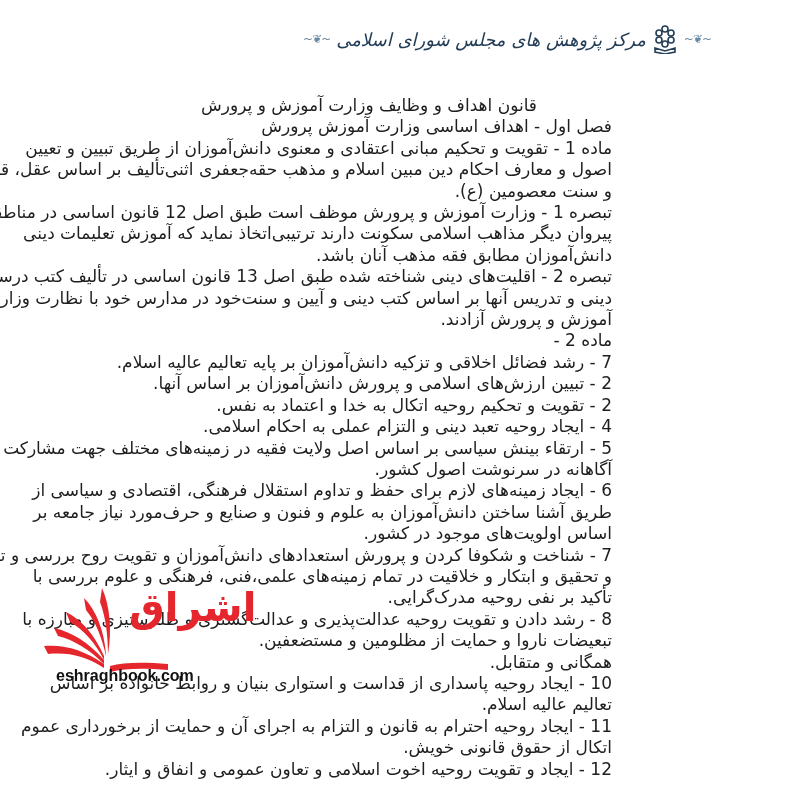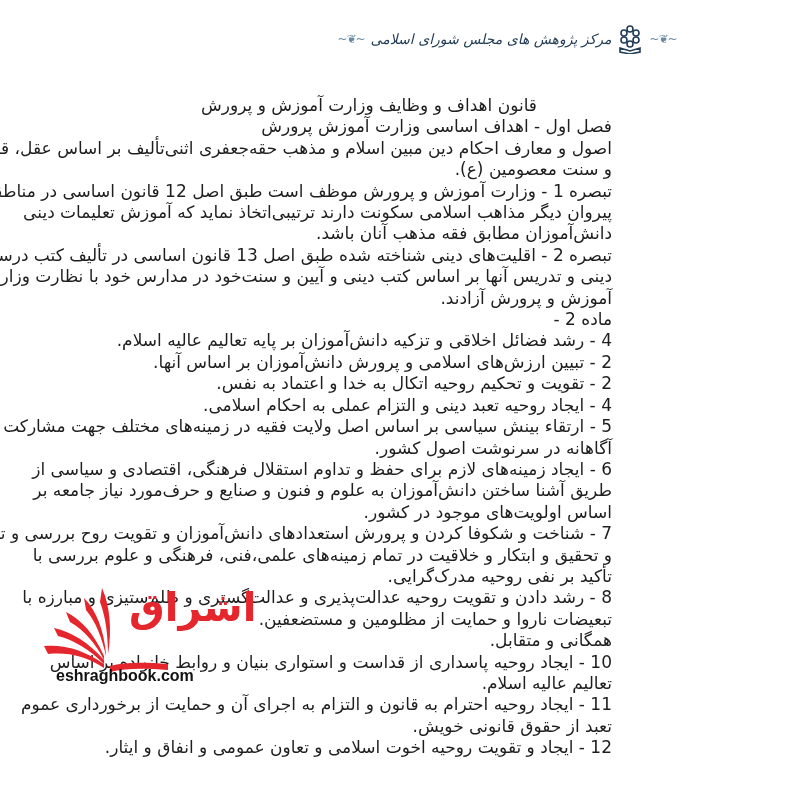--- a/index.html
+++ b/index.html
@@ -1,19 +1,19 @@
 <!DOCTYPE html>
 <html><head>
   <meta charset="utf-8">
   <style>
     html, body { margin:0; padding:0; background:#ffffff; }
     body { width:800px; height:800px; position:relative; overflow:hidden; font-family:"DejaVu Sans", sans-serif; }
     .header-logo { position:absolute; left:398px; top:14px; width:218px; height:50px; display:flex; align-items:center; justify-content:center; gap:6px; }
     .header-logo .flourish { color:#6a8aa3; font-size:12px; letter-spacing:-1px; }
-    .header-logo .calligraphy { font-family:"DejaVu Serif", serif; font-style:italic; font-size:14px; color:#233d57; direction:rtl; white-space:nowrap; }
+    .header-logo .calligraphy { font-family:"DejaVu Serif", serif; font-style:italic; font-size:18px; color:#233d57; direction:rtl; white-space:nowrap; }
     .header-logo .emblem { width:26px; height:30px; position:relative; }
     .header-logo .emblem svg { width:26px; height:30px; }
 
     .doc { position:absolute; right:188px; top:95px; width:440px; direction:rtl; text-align:right; color:#1e1e1e; font-size:17px; line-height:21.4px; }
     .doc .line { white-space:nowrap; }
     .doc .title { padding-right:75px; }
 
     .watermark { position:absolute; left:14px; top:584px; width:180px; height:110px; }
     .watermark .wm-url { position:absolute; left:42px; top:83px; font-family:"Liberation Sans", sans-serif; font-weight:bold; font-size:16px; color:#111; }
     .watermark .wm-word { position:absolute; left:115px; top:0px; font-family:"DejaVu Sans", sans-serif; font-weight:bold; font-size:40px; color:#e5262d; direction:rtl; }
@@ -36,48 +36,49 @@
         <path d="M3 24 L13 27 L23 24 L23 28 L13 30 L3 28 Z"></path>
       </g>
     </svg>
   </span>
   <span class="flourish">~❦~</span>
 </div>
 
 <div class="doc">
   <div class="line title">قانون اهداف و وظایف وزارت آموزش و پرورش</div>
   <div class="line">فصل اول - اهداف اساسی وزارت آموزش پرورش</div>
+  <div class="line">ماده 1 - تقویت و تحکیم مبانی اعتقادی و معنوی دانش‌آموزان از طریق تبیین و تعیین</div>
   <div class="line">اصول و معارف احکام دین مبین اسلام و مذهب حقه‌جعفری اثنی‌تألیف بر اساس عقل، قرآن</div>
   <div class="line">و سنت معصومین (ع).</div>
   <div class="line">تبصره 1 - وزارت آموزش و پرورش موظف است طبق اصل 12 قانون اساسی در مناطقی که</div>
   <div class="line">پیروان دیگر مذاهب اسلامی سکونت دارند ترتیبی‌اتخاذ نماید که آموزش تعلیمات دینی</div>
   <div class="line">دانش‌آموزان مطابق فقه مذهب آنان باشد.</div>
   <div class="line">تبصره 2 - اقلیت‌های دینی شناخته شده طبق اصل 13 قانون اساسی در تألیف کتب درسی</div>
   <div class="line">دینی و تدریس آنها بر اساس کتب دینی و آیین و سنت‌خود در مدارس خود با نظارت وزارت</div>
   <div class="line">آموزش و پرورش آزادند.</div>
   <div class="line">ماده 2 -</div>
-  <div class="line">4 - رشد فضائل اخلاقی و تزکیه دانش‌آموزان بر پایه تعالیم عالیه اسلام.</div>
+  <div class="line">7 - رشد فضائل اخلاقی و تزکیه دانش‌آموزان بر پایه تعالیم عالیه اسلام.</div>
   <div class="line">2 - تبیین ارزش‌های اسلامی و پرورش دانش‌آموزان بر اساس آنها.</div>
   <div class="line">2 - تقویت و تحکیم روحیه اتکال به خدا و اعتماد به نفس.</div>
   <div class="line">4 - ایجاد روحیه تعبد دینی و التزام عملی به احکام اسلامی.</div>
   <div class="line">5 - ارتقاء بینش سیاسی بر اساس اصل ولایت فقیه در زمینه‌های مختلف جهت مشارکت</div>
   <div class="line">آگاهانه در سرنوشت اصول کشور.</div>
   <div class="line">6 - ایجاد زمینه‌های لازم برای حفظ و تداوم استقلال فرهنگی، اقتصادی و سیاسی از</div>
   <div class="line">طریق آشنا ساختن دانش‌آموزان به علوم و فنون و صنایع و حرف‌مورد نیاز جامعه بر</div>
   <div class="line">اساس اولویت‌های موجود در کشور.</div>
   <div class="line">7 - شناخت و شکوفا کردن و پرورش استعدادهای دانش‌آموزان و تقویت روح بررسی و تتبع</div>
   <div class="line">و تحقیق و ابتکار و خلاقیت در تمام زمینه‌های علمی،فنی، فرهنگی و علوم بررسی با</div>
   <div class="line">تأکید بر نفی روحیه مدرک‌گرایی.</div>
   <div class="line">8 - رشد دادن و تقویت روحیه عدالت‌پذیری و عدالت‌گستری و ظلم‌ستیزی و مبارزه با</div>
   <div class="line">تبعیضات ناروا و حمایت از مظلومین و مستضعفین.</div>
   <div class="line">همگانی و متقابل.</div>
   <div class="line">10 - ایجاد روحیه پاسداری از قداست و استواری بنیان و روابط خانواده بر اساس</div>
   <div class="line">تعالیم عالیه اسلام.</div>
   <div class="line">11 - ایجاد روحیه احترام به قانون و التزام به اجرای آن و حمایت از برخورداری عموم</div>
-  <div class="line">تعبد از حقوق قانونی خویش.</div>
+  <div class="line">اتکال از حقوق قانونی خویش.</div>
   <div class="line">12 - ایجاد و تقویت روحیه اخوت اسلامی و تعاون عمومی و انفاق و ایثار.</div>
 
 </div>
 
 <div class="watermark">
   <svg width="130" height="90" viewBox="0 0 130 90" style="position:absolute;left:30px;top:0;">
     <g fill="#e5262d">
       <path d="M60 80 C40 66 20 60 0 62 L4 70 C24 68 42 72 60 84 Z"></path>
       <path d="M60 76 C44 58 28 48 10 44 L14 52 C30 56 46 66 60 80 Z"></path>
       <path d="M60 72 C50 50 38 36 22 28 L26 38 C40 46 52 60 60 76 Z"></path>

